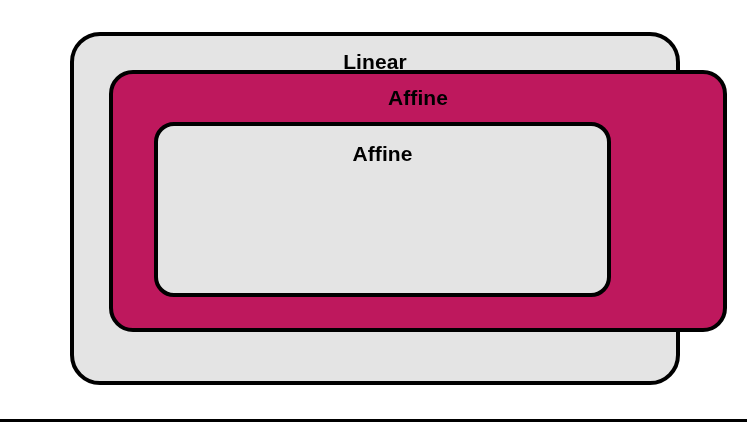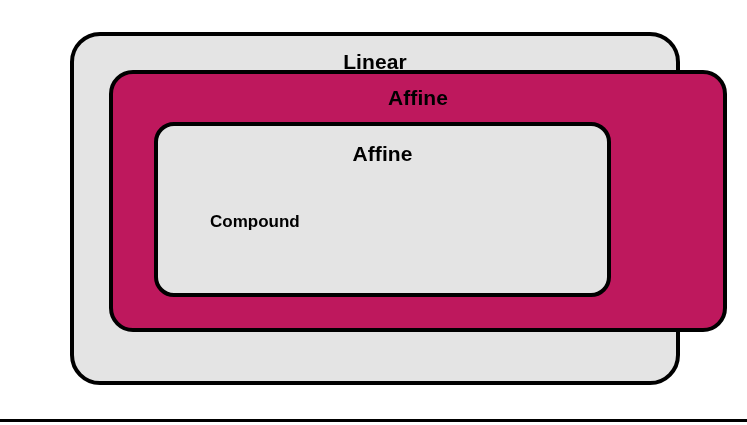--- a/index.html
+++ b/index.html
@@ -120,21 +120,20 @@
     <div class="set-box box-affine">
 
       <div class="set-title title-affine">Affine</div>
 
       <div class="set-box box-convex">
 
         <div class="set-title title-convex">Affine</div>
 
         <div class="leaf-row">
 
-          <div class="leaf-label leaf-compound">Compound</div>
 
 
         </div>
 
       </div>
 
     </div>
 
   </div>
 

